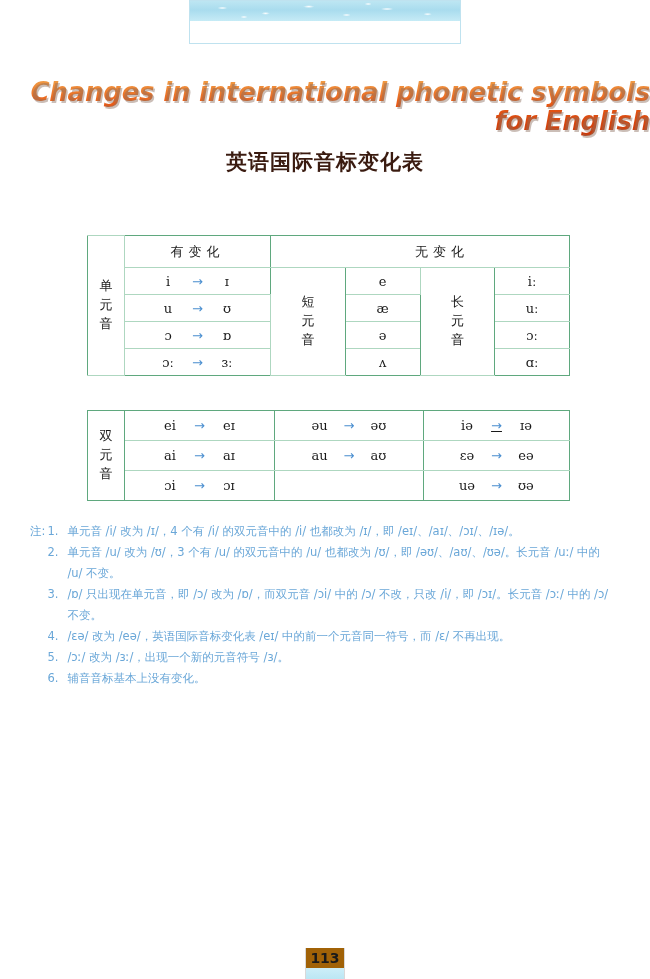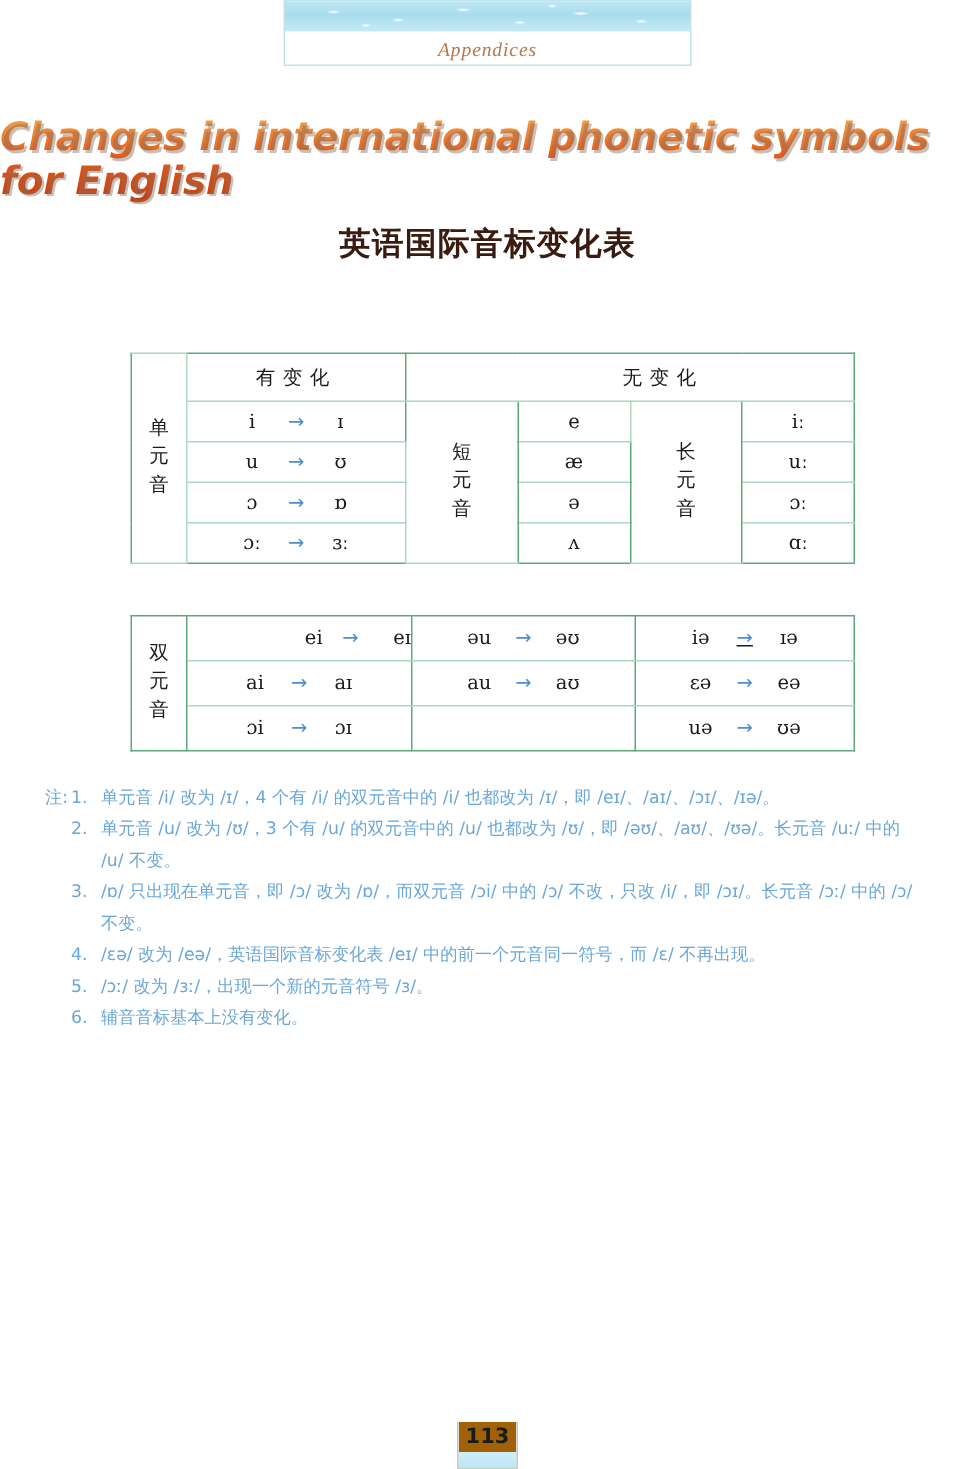--- a/index.html
+++ b/index.html
@@ -57,21 +57,21 @@
     color: #b5764a;
     letter-spacing: 0.6px;
   }
 
   
   .title-en {
     position: absolute;
     left: 0;
     top: 78px;
     width: 650px;
-    text-align: left;
+    text-align: right;
     font-family: "DejaVu Sans", sans-serif;
     font-weight: bold;
     font-style: italic;
     font-size: 26px;
     line-height: 29px;
     letter-spacing: -0.2px;
     color: #e8541e;
     background: linear-gradient(180deg, #f0a24a 0%, #e85a16 45%, #c8380a 100%);
     -webkit-background-clip: text;
     background-clip: text;
@@ -187,21 +187,20 @@
     width: 100%;
     height: 11px;
     background: linear-gradient(180deg, #cdeef8 0%, #bce7f4 100%);
   }
 </style>
 </head>
 <body>
 
 <div class="header-banner">
   <div class="header-water"></div>
-  <div class="header-label">Appendices</div>
 </div>
 
 <div class="title-en">Changes in international phonetic symbols for English</div>
 <div class="title-cn">英语国际音标变化表</div>
 
 <table class="ipa-table" id="table1">
   <tbody>
     <tr>
       <td rowspan="5" class="outer-l vlabel" style="width:36px;">
         <span>单</span>
@@ -257,21 +256,21 @@
 </table>
 
 <table class="ipa-table" id="table2">
   <tbody>
     <tr>
       <td rowspan="3" class="outer-l outer-t outer-b vlabel thick-v" style="width:36px;">
         <span>双</span>
         <span>元</span>
         <span>音</span>
       </td>
-      <td class="outer-t thick-v pair" style="height:29px; width:149px;text-align:right;">
+      <td class="outer-t thick-v pair" style="height:29px; width:149px;">
         <span class="sym">ei</span><span class="arrow">→</span><span class="sym">eɪ</span>
       </td>
       <td class="outer-t thick-v pair" style="height:29px; width:148px;margin-left:16px;">
         <span class="sym">əu</span><span class="arrow">→</span><span class="sym">əʊ</span>
       </td>
       <td class="outer-t outer-r pair" style="height:29px;text-decoration:underline;">
         <span class="sym">iə</span><span class="arrow">→</span><span class="sym">ɪə</span>
       </td>
     </tr>
 

